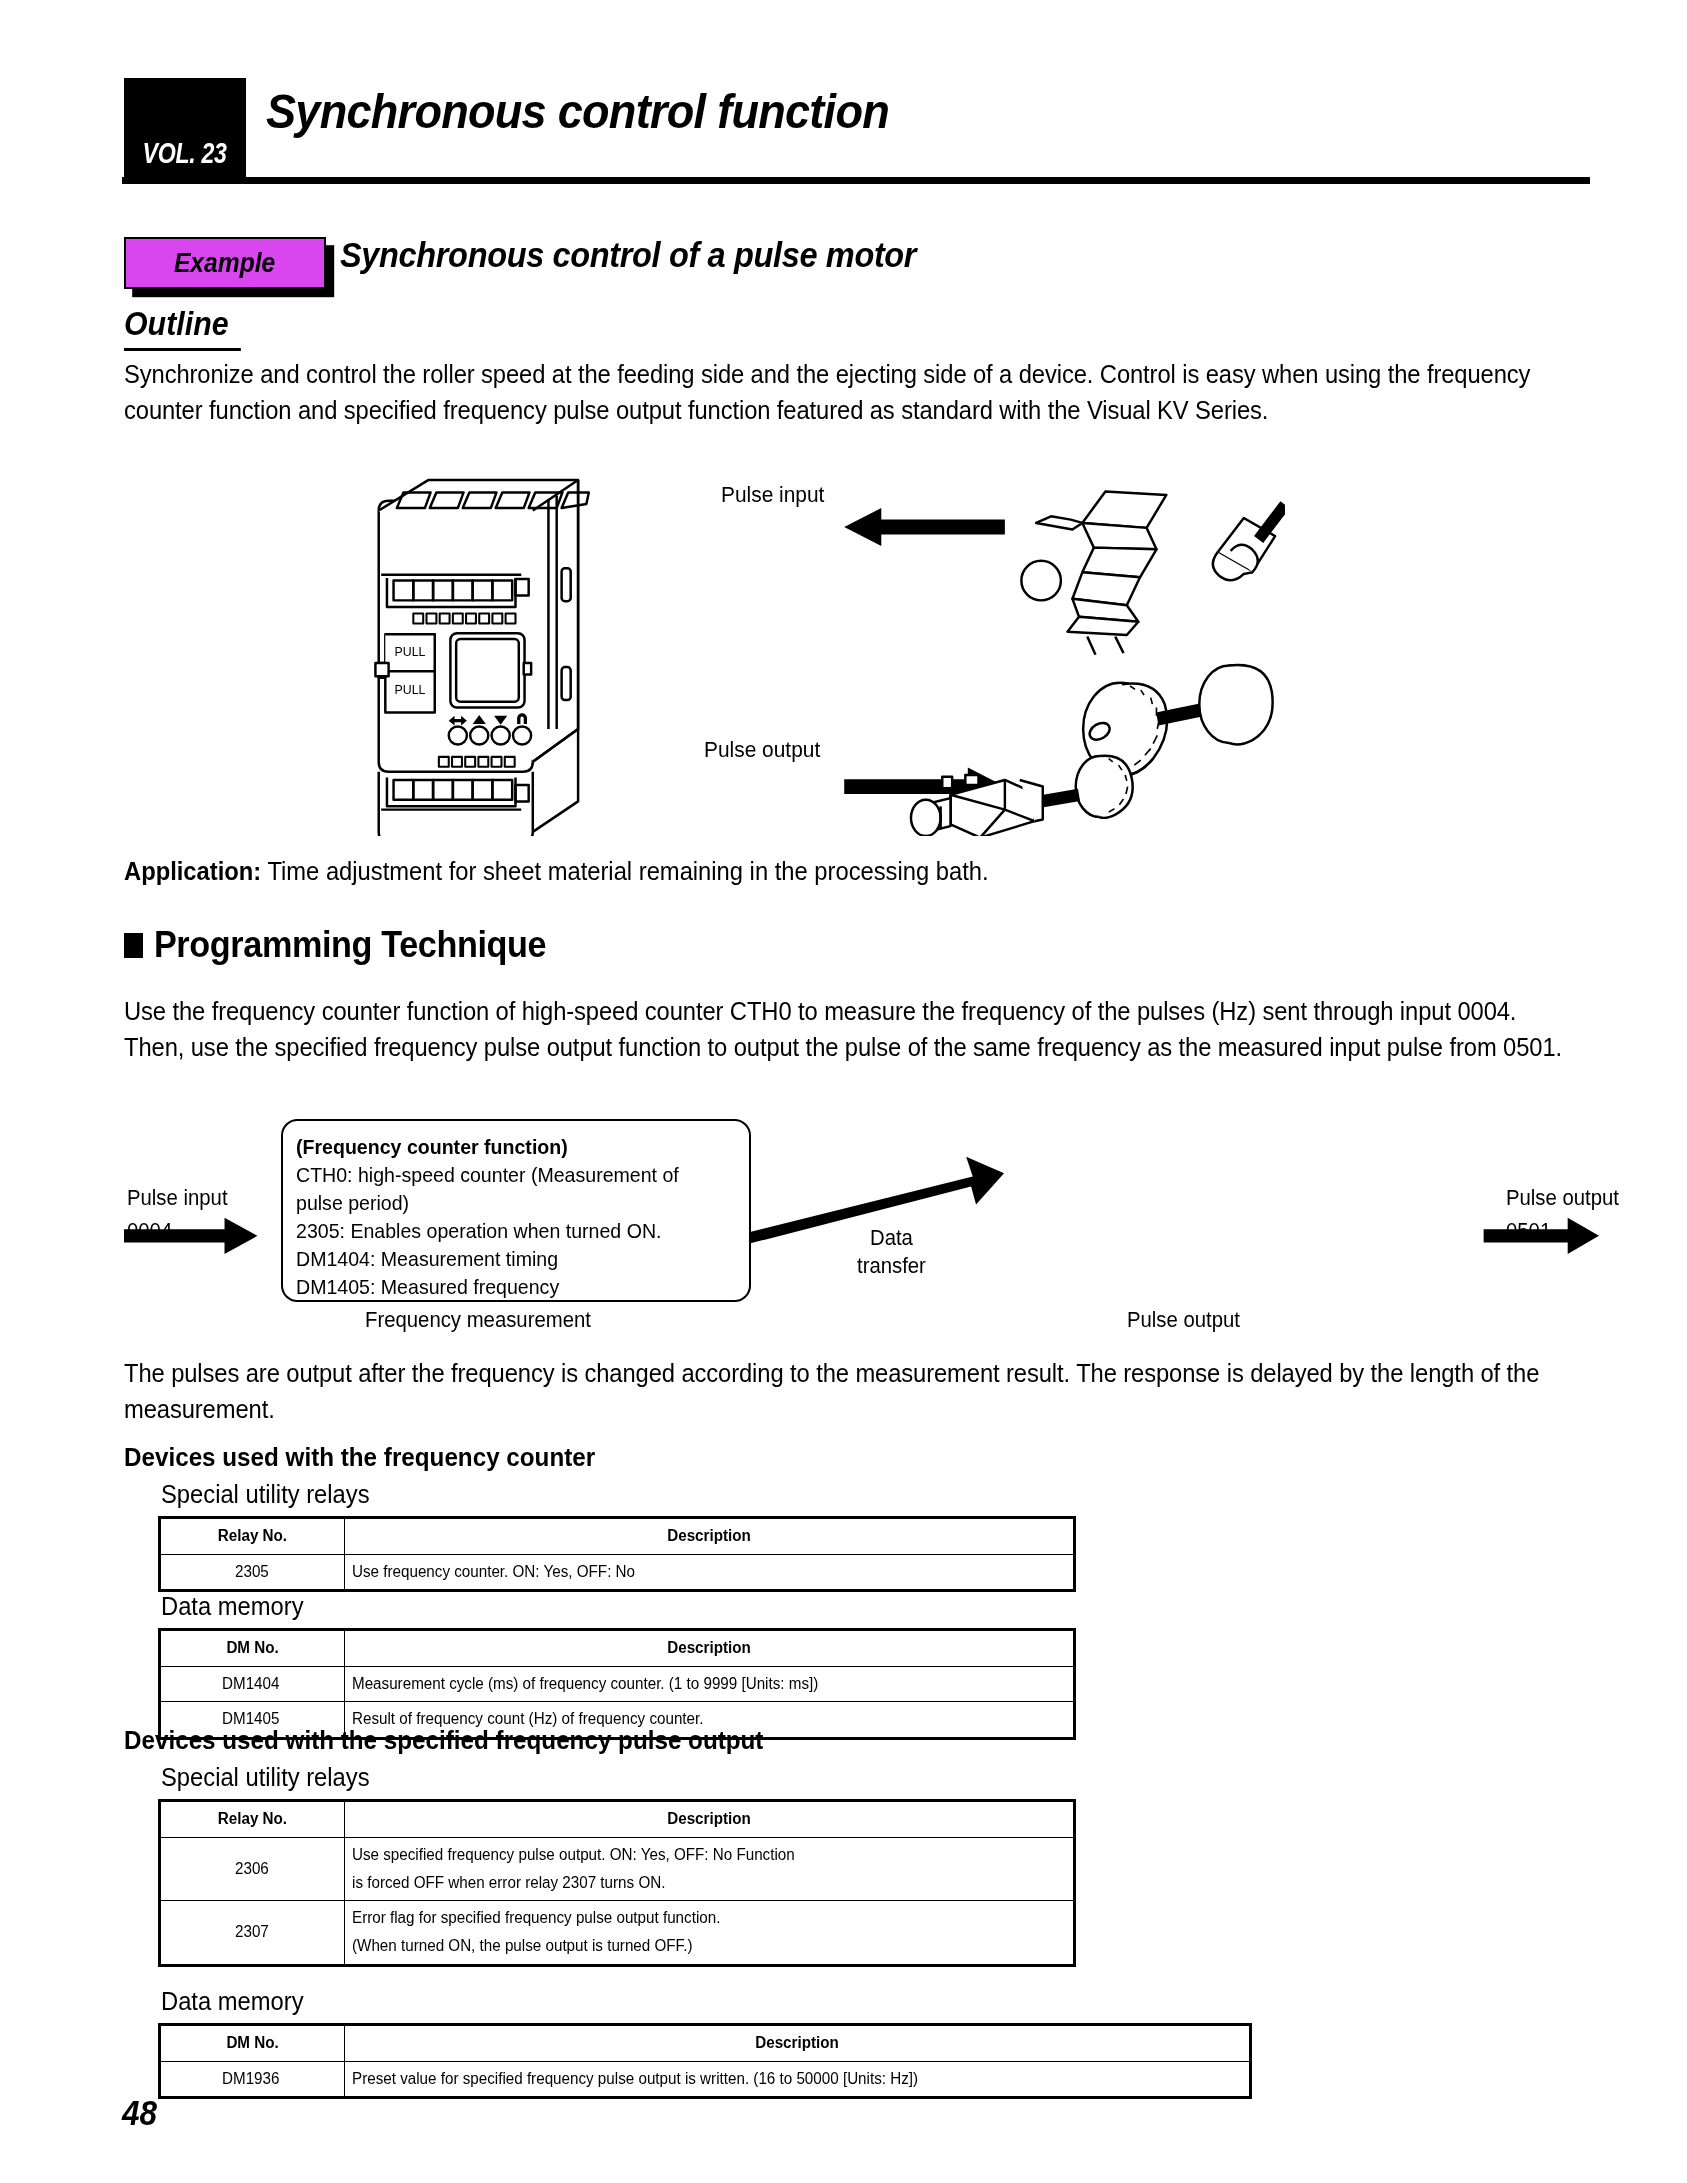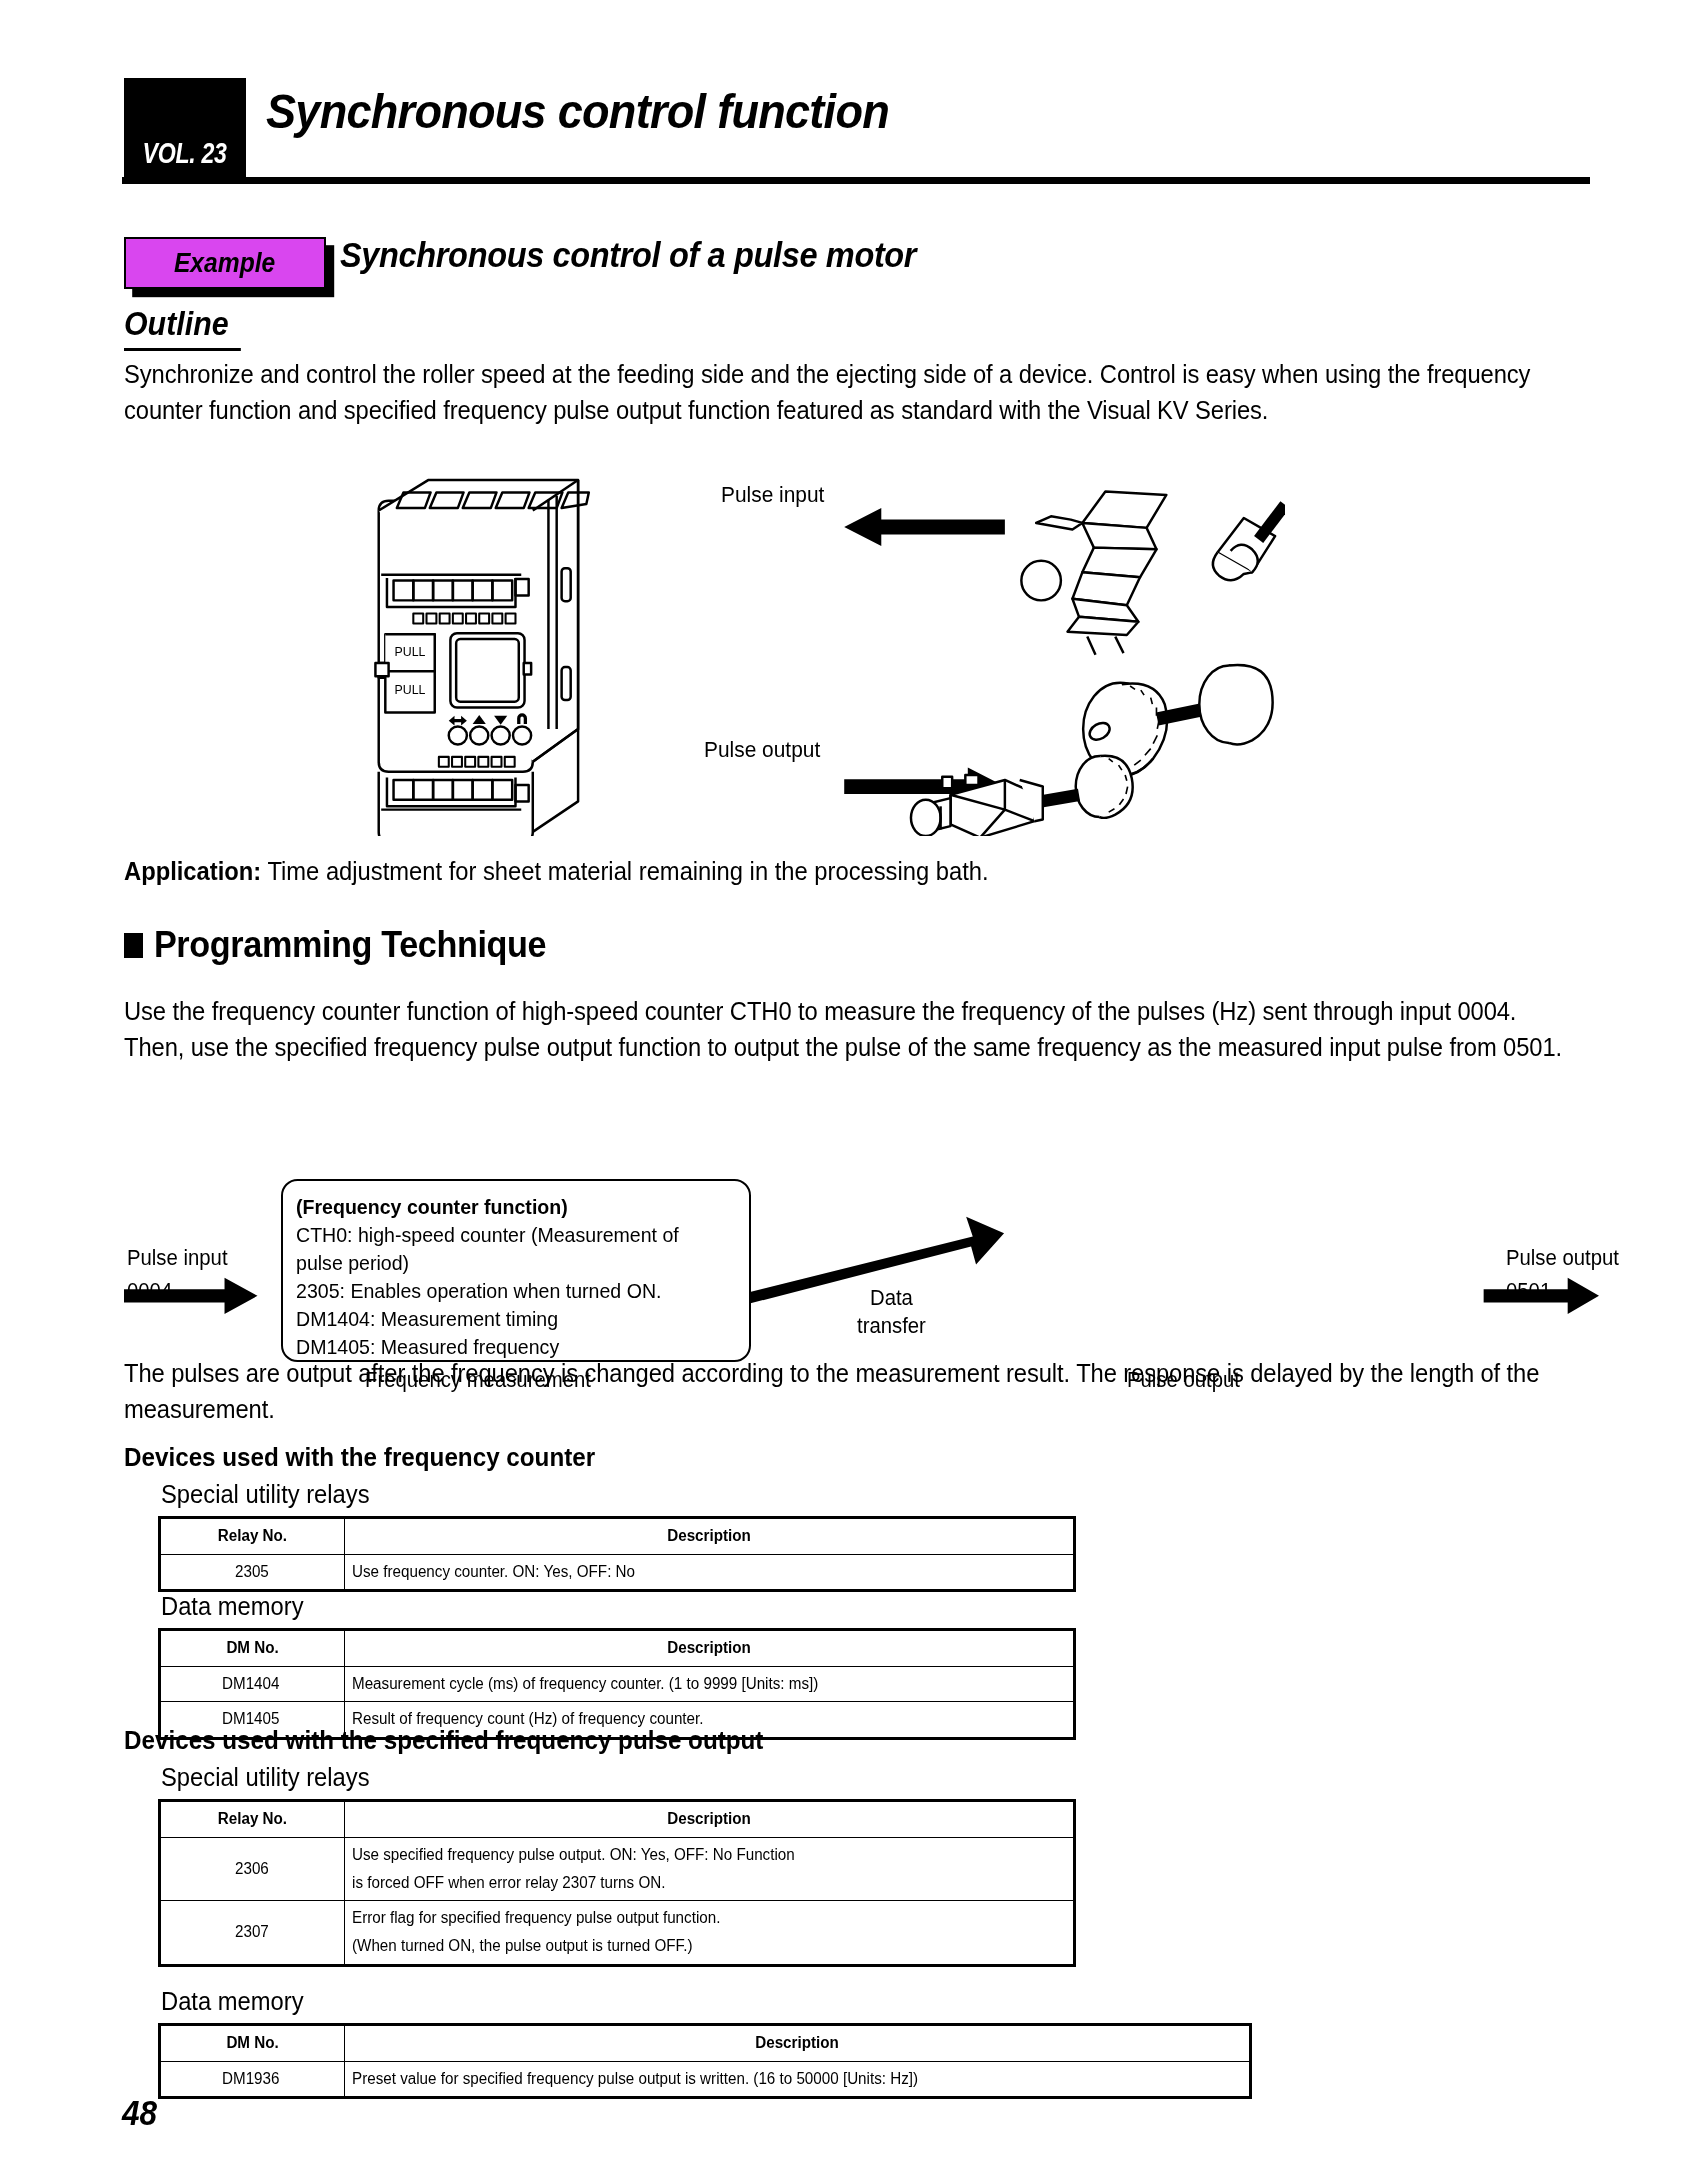--- a/index.html
+++ b/index.html
@@ -90,21 +90,21 @@
   .sec-head {
     position:absolute; left:124px; top:924px;
     font-size:36px; font-weight:bold; letter-spacing:-0.4px;
     white-space:nowrap; display:flex; align-items:center; gap:11.5px;
     transform:scaleX(0.95); transform-origin:left top;
   }
   .sec-bullet { width:20px; height:25px; background:#000; display:inline-block; }
   #prog-body { left:124px; top:993px; width:1516px; }
 
   
-  .flow { position:absolute; left:124px; top:1164px; width:1475px; height:239px; }
+  .flow { position:absolute; left:124px; top:1104px; width:1475px; height:239px; }
   .fbox {
     position:absolute; border:2.5px solid #000; border-radius:16.5px; background:#fff;
     box-sizing:border-box;
   }
   #fbox-left  { left:157px; top:15px; width:470px; height:183px; }
   #fbox-right { left:861px; top:15px; width:494px; height:183px; }
   .fbox-inner { padding:11.5px 13px; font-size:20.6px; line-height:28px; }
   .fbox-inner .ftitle { font-weight:bold; }
   .fbox-inner div {
     transform:scaleX(0.95); transform-origin:left top; white-space:nowrap;

